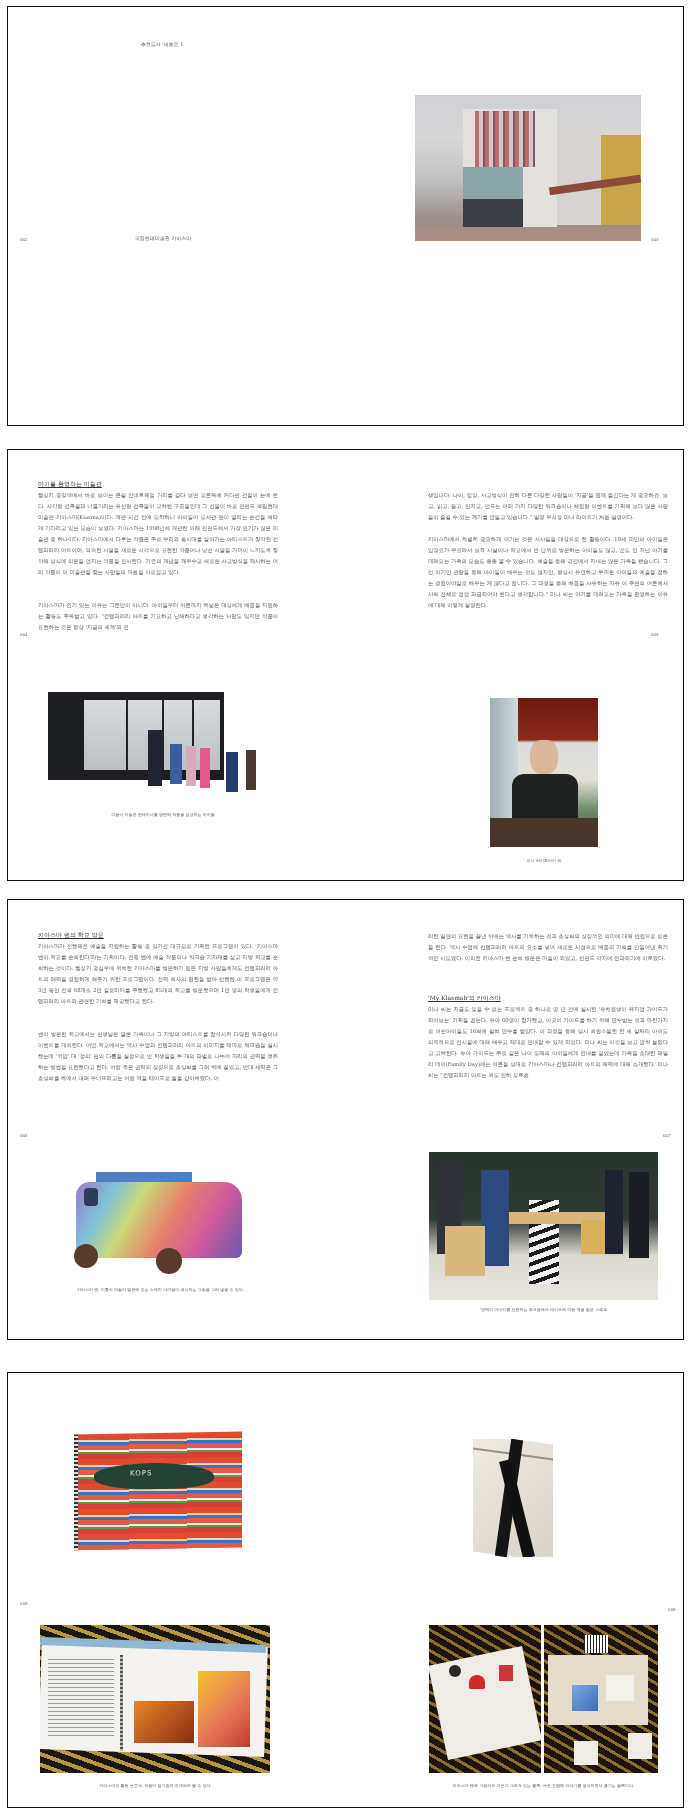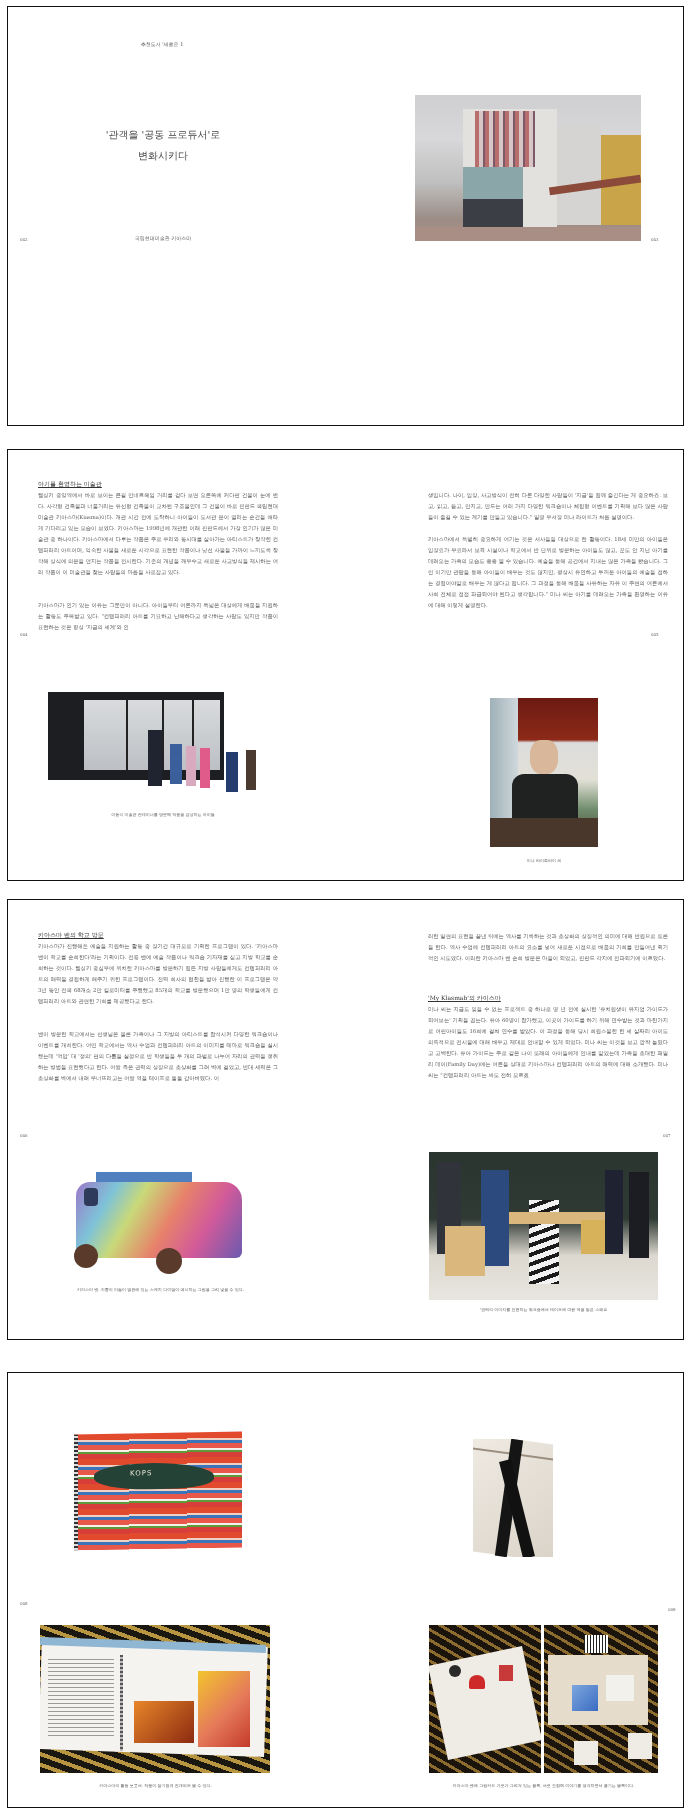--- a/index.html
+++ b/index.html
@@ -12,24 +12,20 @@
   .subhead { font-size: 6px; color: #333; text-decoration: underline; }
   .body-text { font-size: 5.3px; line-height: 11px; color: #555; text-align: justify; }
   .caption { font-size: 4px; color: #555; text-align: center; }
   .photo { position: absolute; overflow: hidden; }
 </style>
 </head>
 <body>
 
 <div class="spread" style="top:6px;height:420px;">
   <div class="abs runner" style="left:124px;top:34px;width:60px;text-align:center;">추천도서 '새로운 1</div>
-  <div class="abs title" style="left:70px;top:117px;width:170px;">
-    <div>'관객을 '공동 프로듀서'로</div>
-    <div>변화시키다</div>
-  </div>
   <div class="abs tiny" style="left:12px;top:230px;">042</div>
   <div class="abs runner" style="left:110px;top:228px;width:90px;text-align:center;">국립현대미술관 키아스마</div>
 
   <div class="photo" style="left:407px;top:88px;width:226px;height:146px;background:linear-gradient(180deg,#cfcfd2 0%,#d8d7d9 30%,#bfbfbf 60%,#9c8d86 85%,#a89085 100%);">
     <div class="abs" style="left:48px;top:14px;width:94px;height:120px;background:#e3e1de;"></div>
     <div class="abs" style="left:60px;top:16px;width:60px;height:56px;background:repeating-linear-gradient(90deg,#b96e6e 0 4px,#d8c6c6 4px 8px,#7d5a6a 8px 10px);"></div>
     <div class="abs" style="left:48px;top:72px;width:60px;height:60px;background:#8aa6a8;"></div>
     <div class="abs" style="left:48px;top:104px;width:60px;height:30px;background:#3b3e44;"></div>
     <div class="abs" style="left:142px;top:30px;width:44px;height:100px;background:#d6d4d2;"></div>
     <div class="abs" style="left:186px;top:40px;width:40px;height:90px;background:#c9a448;"></div>

